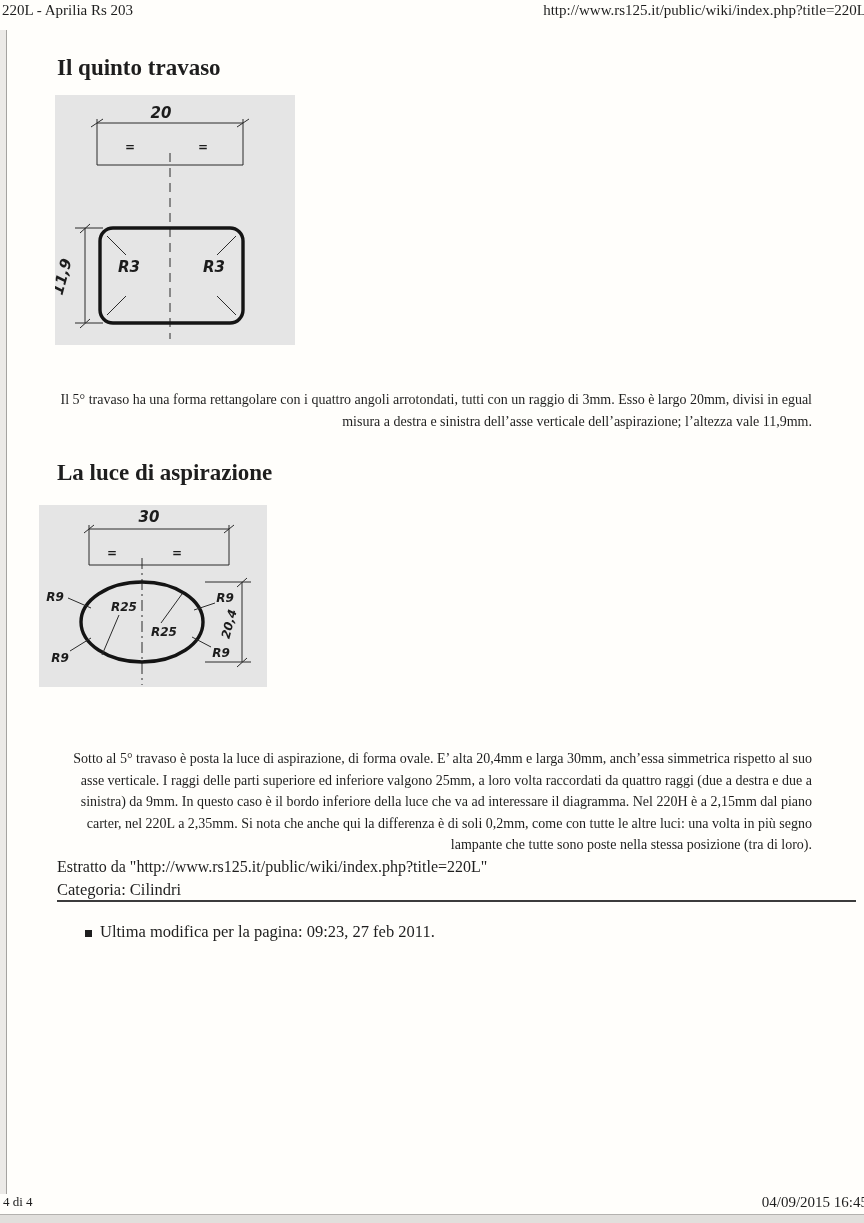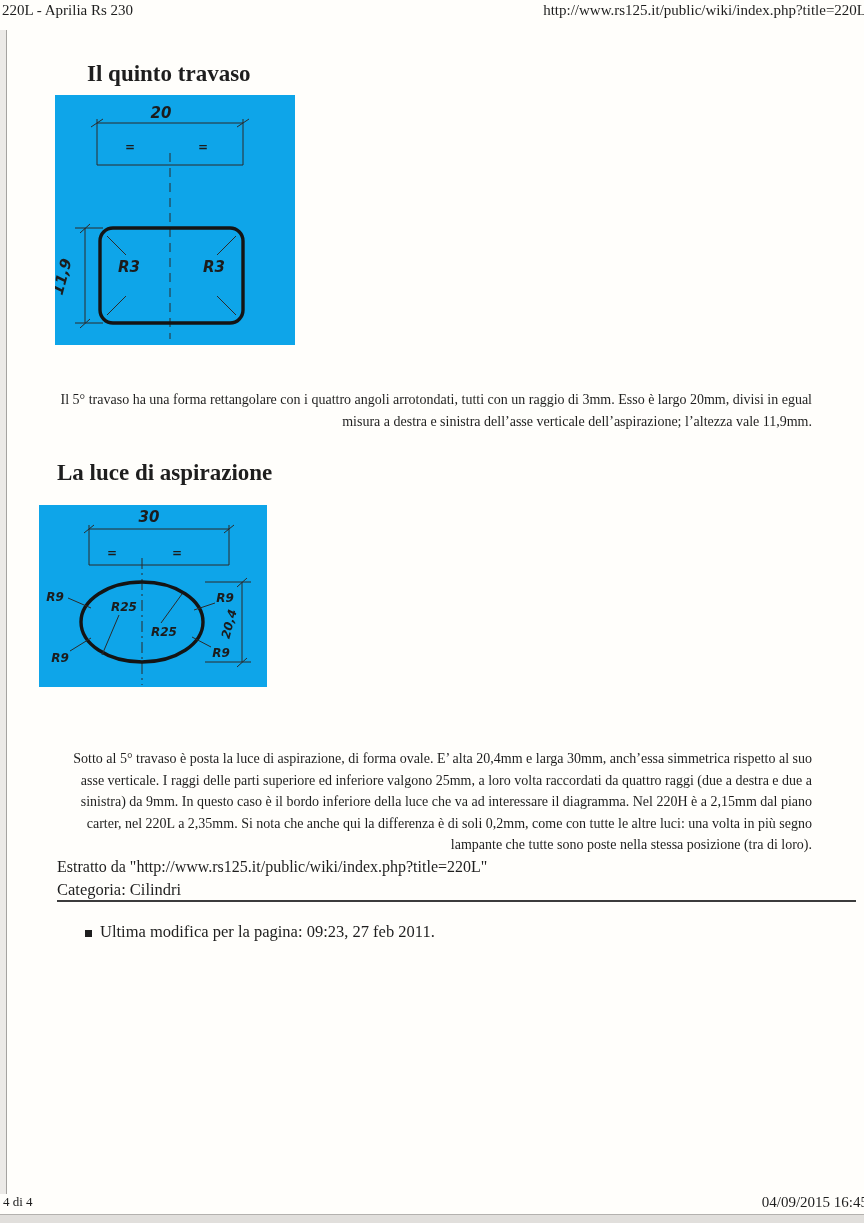--- a/index.html
+++ b/index.html
@@ -10,47 +10,47 @@
   }
   .hdr-left{position:absolute;left:2px;top:2px;font-size:15px;white-space:nowrap;}
   .hdr-right{position:absolute;right:-2px;top:2px;font-size:15px;white-space:nowrap;}
   .ftr-left{position:absolute;left:3px;top:1194px;font-size:13px;white-space:nowrap;}
   .ftr-right{position:absolute;right:-4px;top:1194px;font-size:15px;white-space:nowrap;}
   .left-edge{position:absolute;left:0;top:30px;width:6px;height:1164px;
     background:#eceae7;border-right:1px solid #a5a3a0;}
   .bottom-bar{position:absolute;left:0;top:1214px;width:864px;height:9px;
     background:#e1dfdc;border-top:1px solid #b3b1ae;}
   h1{position:absolute;left:57px;margin:0;font-size:23px;font-weight:bold;white-space:nowrap;}
-  #h1-a{top:61px;margin-left:30px;}
+  #h1-a{top:55px;}
   #h1-b{top:460px;}
   .para{position:absolute;left:57px;width:755px;font-size:14px;line-height:21.5px;text-align:right;}
   #para-1{top:375px;}
   #para-2{top:720px;margin-top:28px;}
   #source-line{position:absolute;left:57px;top:858px;font-size:16px;}
   #category-line{position:absolute;left:57px;top:880px;font-size:16.5px;font-family:Liberation Serif, serif;}
   .rule{position:absolute;left:57px;top:900px;width:799px;height:2px;background:#3c3c3c;}
   .list-item{position:absolute;left:100px;top:922px;font-size:16.5px;font-family:Liberation Serif, serif;}
   .bullet{position:absolute;left:85px;top:930px;width:7px;height:7px;background:#1e1e1e;}
-  .drawing{position:absolute;background:#0ea5e9;}
+  .drawing{position:absolute;background:#e5e5e5;}
   #drawing-1{left:55px;top:95px;width:240px;height:250px;}
   #drawing-2{left:39px;top:505px;width:228px;height:182px;}
   .dline{stroke:#2b2b2b;stroke-width:1;fill:none;}
   .dthick{stroke:#141414;stroke-width:3.4;fill:none;}
   .dim-txt{font-family:"DejaVu Sans", sans-serif;font-style:italic;font-weight:bold;
     font-size:15px;fill:#1c1c1c;}
   .dim-sm{font-family:"DejaVu Sans", sans-serif;font-style:italic;font-weight:bold;
     font-size:12px;fill:#1c1c1c;}
 </style>
 </head>
 <body>
 
 <div class="left-edge"></div>
 <div class="bottom-bar"></div>
 
-<div class="hdr-left">220L - Aprilia Rs 230</div>
+<div class="hdr-left">220L - Aprilia Rs 203</div>
 <div class="hdr-right">http://www.rs125.it/public/wiki/index.php?title=220L</div>
 
 <h1 id="h1-a">Il quinto travaso</h1>
 
 <div class="drawing" id="drawing-1">
   <svg width="240" height="250" viewBox="0 0 240 250">
 
     <text class="dim-txt" x="106" y="23" text-anchor="middle">20</text>
     <line class="dline" x1="42" y1="28" x2="188" y2="28"></line>
     <line class="dline" x1="42" y1="24" x2="42" y2="70"></line>

